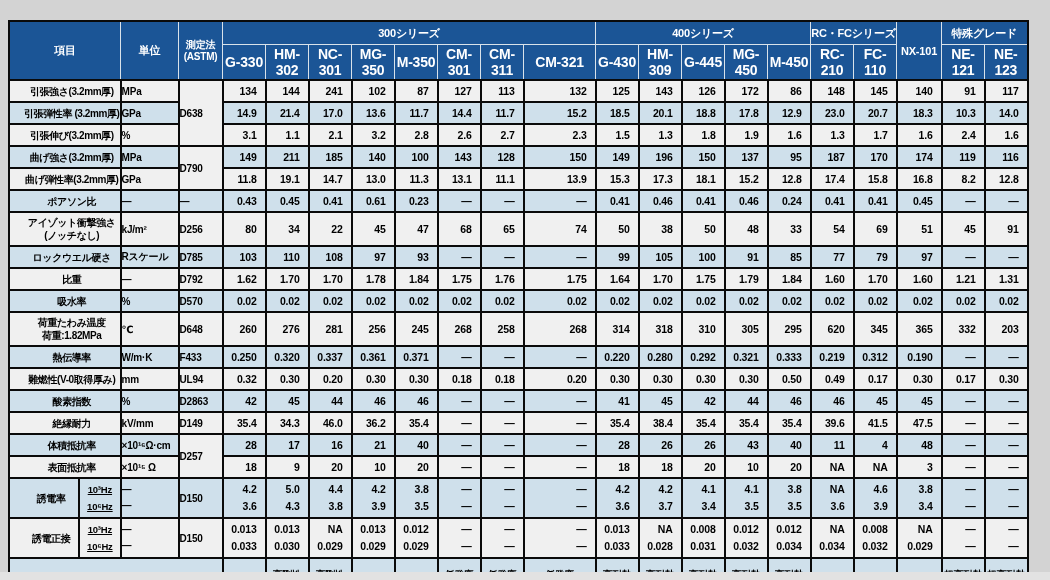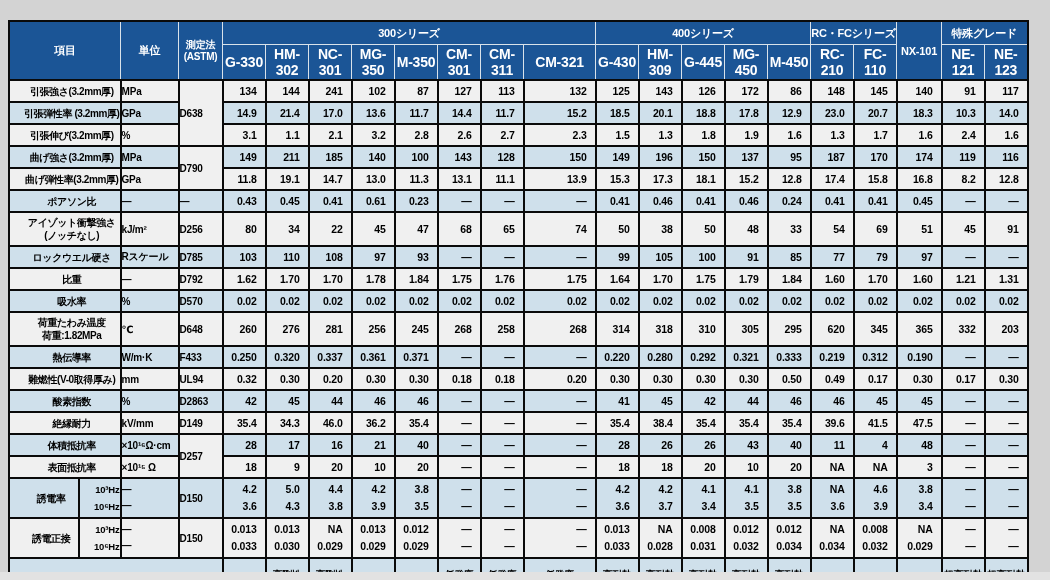--- a/index.html
+++ b/index.html
@@ -26,21 +26,21 @@
   tr.w td{background:#f0f0f0;}
   tr.b td{background:#cfe0eb;}
   tbody td.mm{background:#f0f0f0;}
   td.lbl{text-align:center;font-size:10px;letter-spacing:-0.4px;white-space:nowrap;overflow:hidden;}
   td.lbl div{line-height:13px;padding-left:14px;}
   td.unit{text-align:left;font-size:10px;white-space:nowrap;}
   td.unit div{line-height:16px;}
   td.method{font-size:10px;margin-left:47px;}
   td.num{text-align:right;padding-right:8px;font-size:10.5px;white-space:nowrap;}
   td.num div{line-height:17px;}
-  td.freqcell{text-align:right;font-size:9.5px;white-space:nowrap;}
+  td.freqcell{text-align:center;font-size:9.5px;white-space:nowrap;text-decoration:underline;}
   td.freqcell div{line-height:17px;}
   tr.tall td{height:32px;}
   tr.freq td{height:38px;}
   tr.featr td{height:44px;}
   td.feat{text-align:center;font-size:10px;letter-spacing:-0.4px;white-space:nowrap;overflow:hidden;}
   td.feat div{line-height:13px;}
   th.mth div{line-height:12px;font-size:10px;}
   #bottomstrip{position:absolute;left:0;bottom:0;width:1050px;height:8px;background:#e2e2e2;}
 </style>
 </head>

